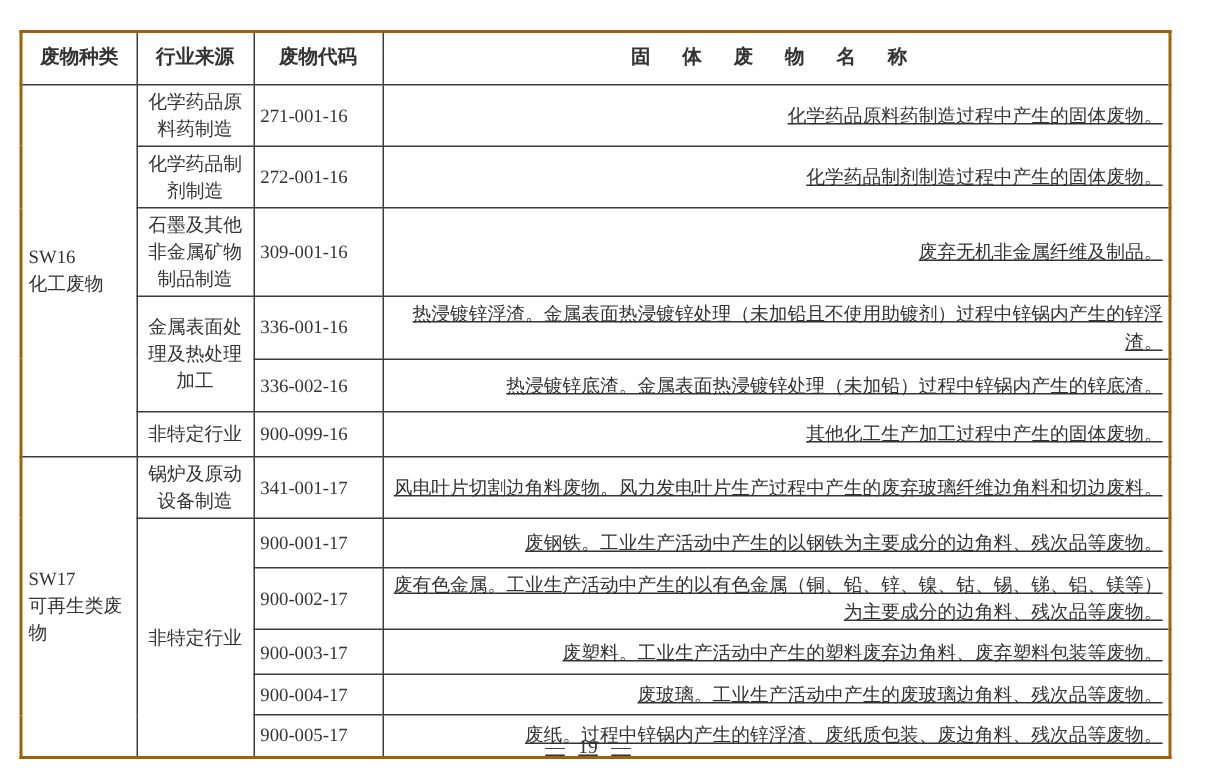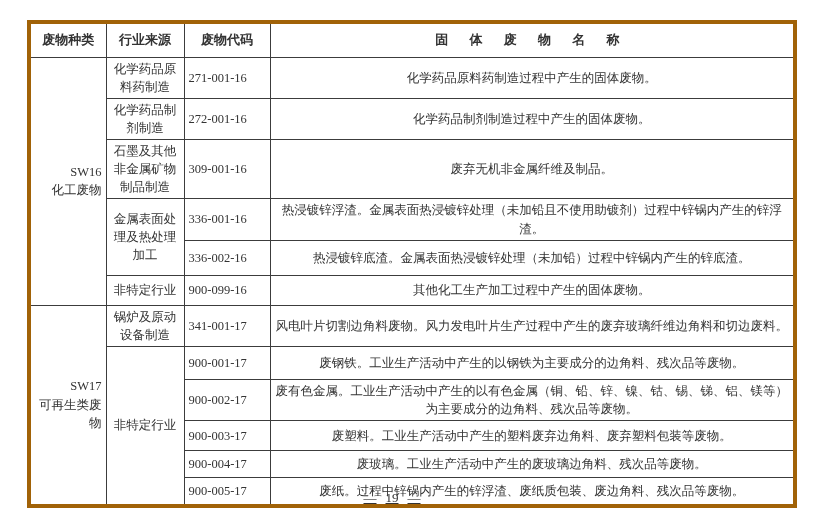--- a/index.html
+++ b/index.html
@@ -11,57 +11,58 @@
     color: #333333;
   }
   .page {
     position: relative;
     width: 819px; height: 516px;
     background: #ffffff;
     overflow: hidden;
   }
   table.catalog {
     position: absolute;
-    left: 27px; top: 20px;
+    left: 13px; top: 20px;
     width: 766px;
     border-collapse: collapse;
     table-layout: fixed;
-    border: 4px solid #a16207;
+    border: 2px solid #a16207;
   }
   table.catalog th, table.catalog td {
     border: 1px solid #3c3c3c;
     vertical-align: middle;
     padding: 2px 4px;
     font-size: 12.5px;
     line-height: 1.45;
     color: #333333;
   }
   table.catalog th {
     font-weight: bold;
     text-align: center;
     font-size: 13px;
   }
   th.th-name { letter-spacing: 9px; }
   td.group-cell {
-    text-align: right;
+    text-align: left;
     line-height: 1.6;
   }
   td.industry-cell {
     text-align: center;
     white-space: pre-line;
     padding: 2px 3px;
   }
   td.code-cell {
     text-align: left;
     font-size: 13px;
   }
   td.name-cell {
-    text-align: center;
+    text-align: right;
     padding: 3px 6px;
     line-height: 1.55;
+    text-decoration: underline;
   }
   
   tr.r0  { height: 35px; }
   tr.r1  { height: 38px; }
   tr.r2  { height: 37px; }
   tr.r3  { height: 57px; }
   tr.r4  { height: 36px; }
   tr.r5  { height: 35px; }
   tr.r6  { height: 30px; }
   tr.r7  { height: 39px; }

